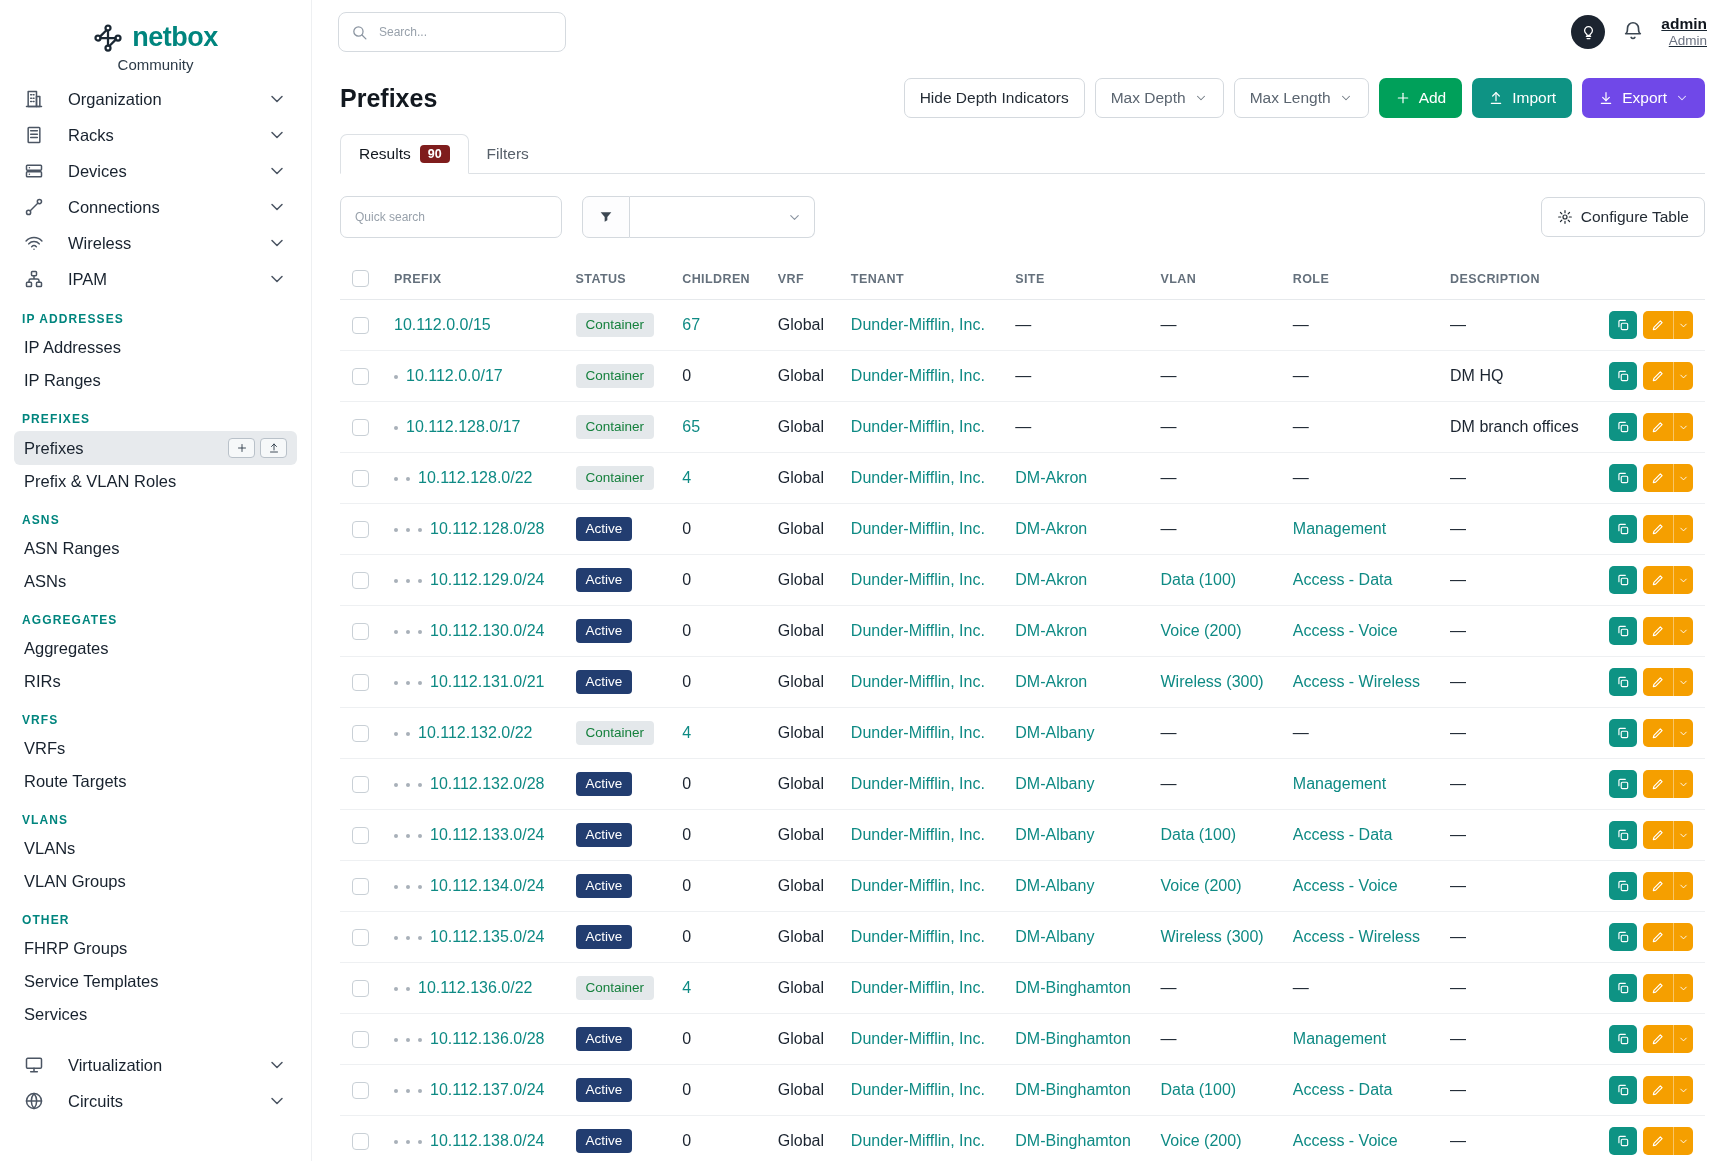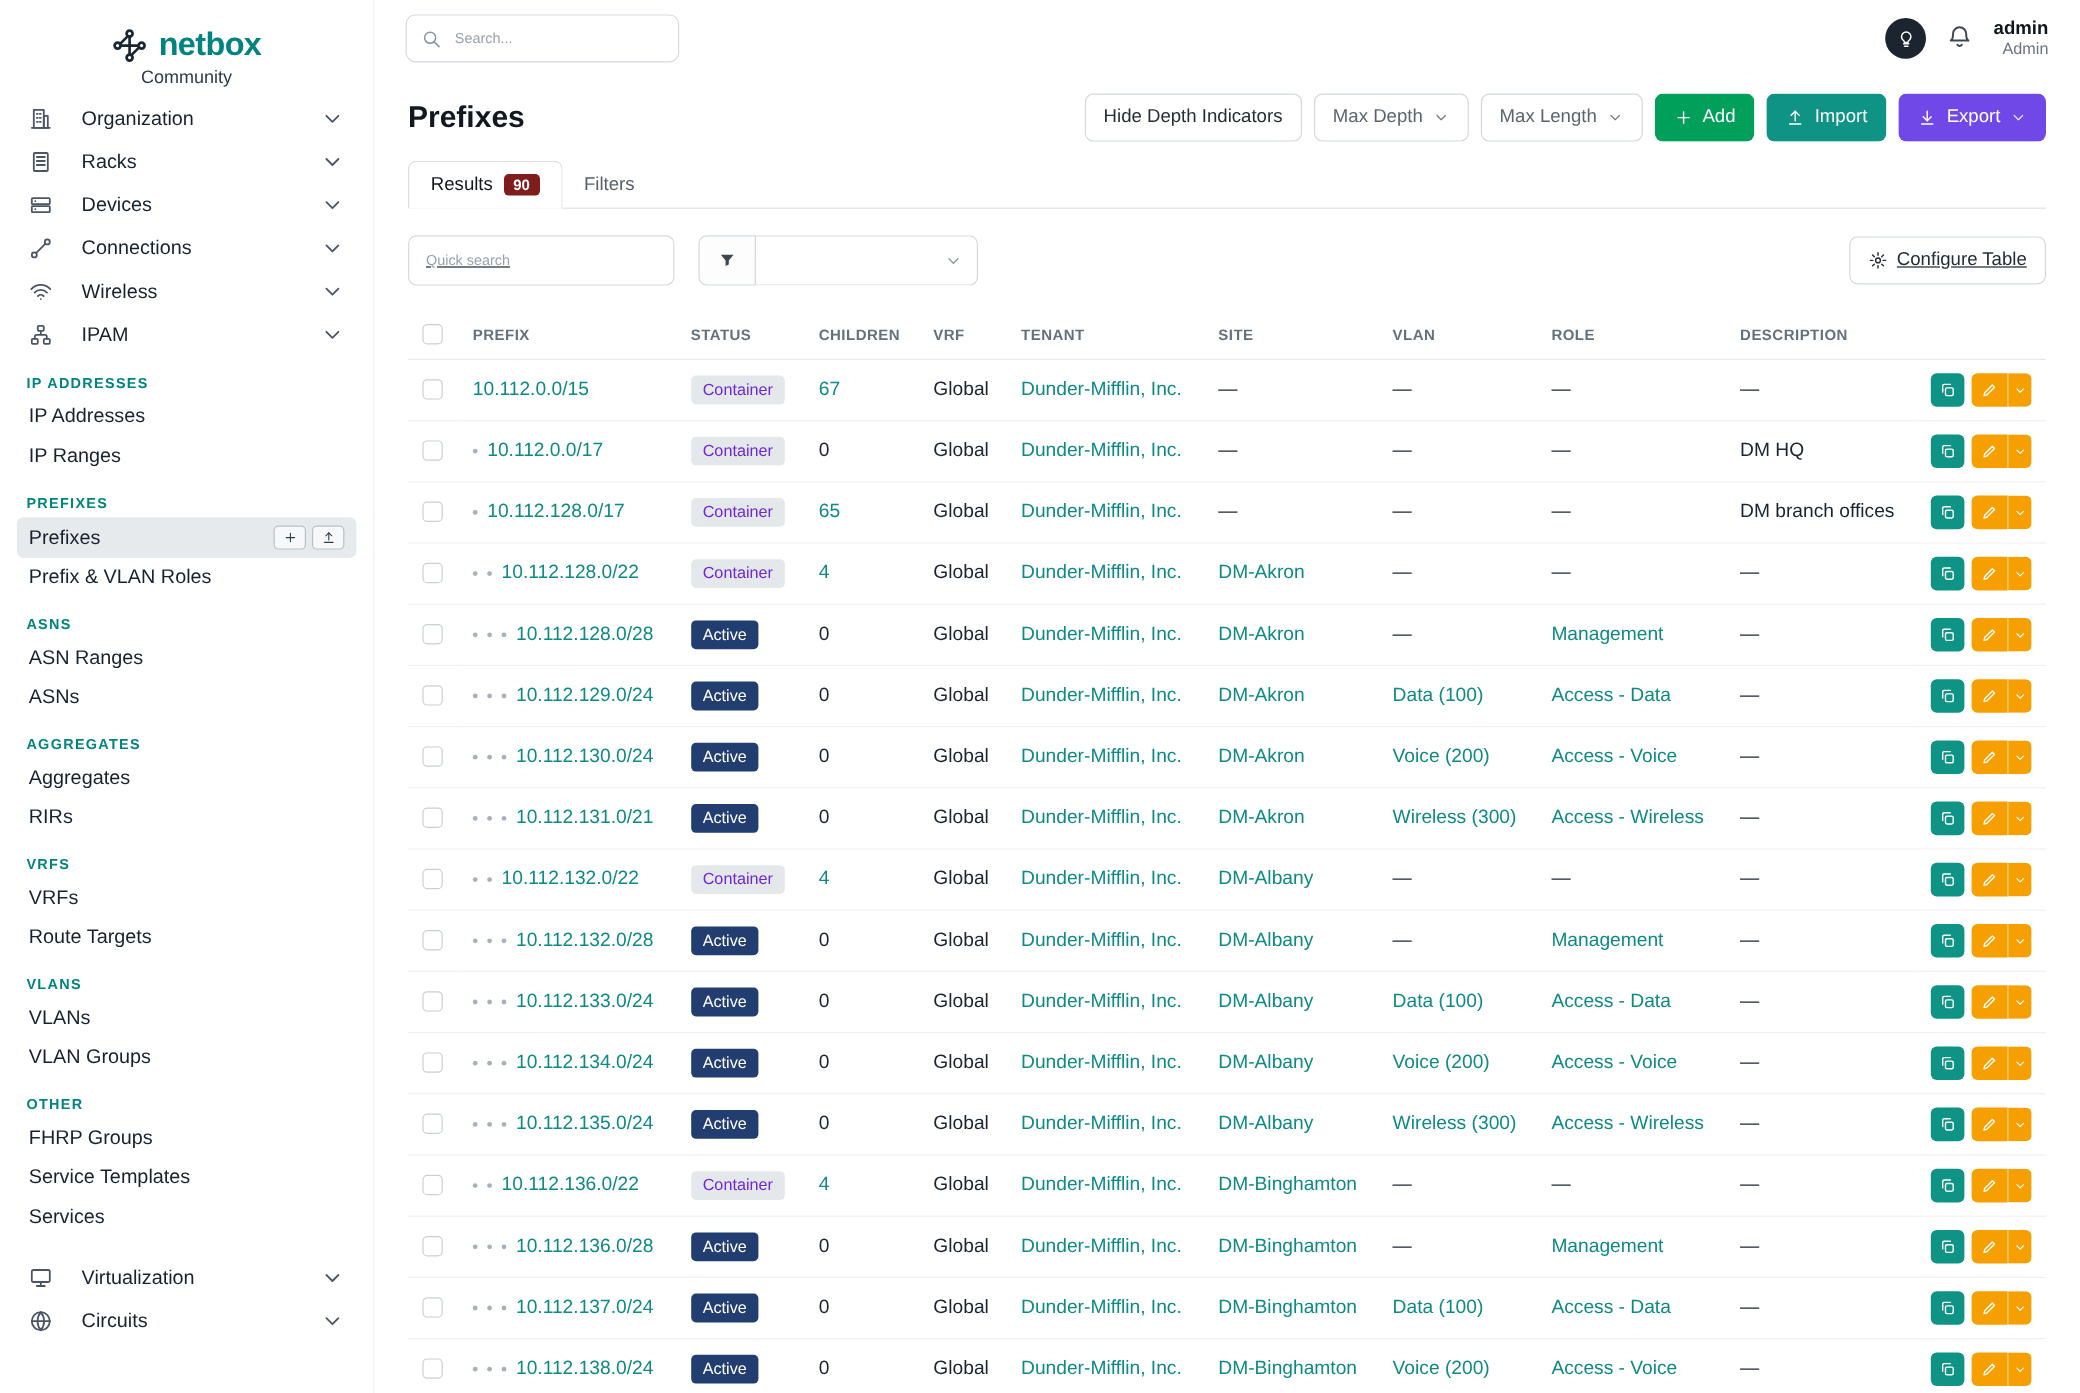--- a/index.html
+++ b/index.html
@@ -33,21 +33,21 @@
   .mini-btn svg{width:12px;height:12px;stroke:currentColor;fill:none;stroke-width:2;stroke-linecap:round;stroke-linejoin:round;}
   .bottom-group{margin-top:16px;}
 
   
   .main{flex:1;display:flex;flex-direction:column;min-width:0;}
   .topbar{height:64px;display:flex;align-items:center;padding:0 26px;gap:16px;}
   .search-box{width:228px;height:40px;border:1px solid #d5dadf;border-radius:8px;display:flex;align-items:center;gap:9px;padding:0 12px;background:#fff;}
   .search-box .icon svg{width:17px;height:17px;stroke:#8a94a0;}
   .search-box input{border:none;outline:none;font-size:12px;width:100%;color:#6d28d9;background:transparent;font-family:inherit;}
   .search-box input::placeholder{color:#98a1ab;}
-  .topbar-right{margin-left:auto;display:flex;align-items:center;gap:15px;}
+  .topbar-right{margin-left:auto;display:flex;align-items:center;gap:15px;text-decoration:underline;}
   .theme-btn{width:34px;height:34px;border-radius:50%;background:#1c2430;border:none;display:flex;align-items:center;justify-content:center;color:#fff;cursor:pointer;}
   .theme-btn .icon svg{width:17px;height:17px;stroke:#fff;}
   .bell-btn{background:none;border:none;padding:2px;cursor:pointer;color:#3c4752;}
   .bell-btn .icon svg{width:22px;height:22px;stroke:#3c4752;}
   .user-block{text-align:right;line-height:1.2;cursor:pointer;}
   .user-name{font-weight:700;font-size:15.5px;color:#10161d;}
   .user-role{font-size:13.5px;color:#6b7280;}
 
   
   .content{flex:1;padding:6px 28px 0;min-width:0;overflow:hidden;}
@@ -61,42 +61,42 @@
   .btn-muted{border-color:#d4d9de;color:#5b6570;}
   .btn-add{background:var(--green);color:#fff;}
   .btn-import{background:var(--teal-btn);color:#fff;}
   .btn-export{background:var(--purple);color:#fff;}
 
   .tabs{display:flex;margin-top:16px;border-bottom:1px solid #dde1e5;}
   .tab{padding:10px 18px;font-size:15.5px;color:#57606a;display:flex;gap:9px;align-items:center;cursor:pointer;}
   .tab.active{border:1px solid #dde1e5;border-bottom:1px solid #fff;border-radius:7px 7px 0 0;margin-bottom:-1px;color:#12181f;background:#fff;}
   .badge-count{background:#7f1d1d;color:#fff;font-size:12.5px;border-radius:4px;padding:2px 8px;font-weight:600;}
 
-  .table-controls{display:flex;align-items:center;margin-top:22px;text-decoration:underline;}
+  .table-controls{display:flex;align-items:center;margin-top:22px;}
   .quick{width:222px;height:42px;border-radius:7px;}
   .filter-group{display:flex;margin-left:20px;}
   .filter-btn{width:48px;height:42px;border:1px solid #d4d9de;border-radius:7px 0 0 7px;background:#fdfdfe;display:flex;align-items:center;justify-content:center;color:#3c4752;cursor:pointer;}
   .filter-btn .icon svg{width:16px;height:16px;}
   .select-box{width:185px;height:42px;border:1px solid #d4d9de;border-left:none;border-radius:0 7px 7px 0;display:flex;align-items:center;justify-content:flex-end;padding:0 12px;cursor:pointer;background:#fff;}
   .select-box .icon svg{width:15px;height:15px;stroke:#8a94a0;}
   .config{margin-left:auto;}
 
   
   .table{width:100%;border-collapse:collapse;margin-top:20px;}
   .table th{text-align:left;font-size:12.5px;color:#64707c;font-weight:700;letter-spacing:.4px;padding:12px 12px;border-bottom:1px solid #e6e9ec;white-space:nowrap;cursor:pointer;}
   .table td{padding:11px 12px;border-bottom:1px solid #eef0f2;font-size:16px;color:#1b2430;vertical-align:middle;white-space:nowrap;}
   .col-check{width:42px;}
   .col-actions{width:100px;}
   .checkbox{width:17px;height:17px;border:1px solid #c9d0d6;border-radius:4px;display:inline-block;background:#fff;cursor:pointer;vertical-align:middle;}
   .dot{width:4px;height:4px;background:#a8b0b9;border-radius:50%;display:inline-block;margin-right:8px;vertical-align:middle;}
   .link{color:var(--link);text-decoration:none;cursor:pointer;}
   .plain{color:#1b2430;margin-top:21px;}
   .dash{color:#1b2430;}
   .badge{display:inline-block;padding:4px 10px;border-radius:4px;font-size:13.5px;font-weight:500;line-height:1.25;}
-  .badge-container{background:#e4e8eb;color:#6d28d9;}
+  .badge-container{background:#e4e8eb;color:#15803d;}
   .badge-active{background:var(--active);color:#fff;}
   .actions{display:flex;justify-content:flex-end;gap:6px;align-items:center;}
   .act-btn{height:28px;border:none;display:inline-flex;align-items:center;justify-content:center;color:#fff;cursor:pointer;padding:0;}
   .act-btn svg{width:14px;height:14px;stroke:#fff;fill:none;stroke-width:2;stroke-linecap:round;stroke-linejoin:round;}
   .act-copy{width:28px;background:var(--teal-btn);border-radius:5px;}
   .act-group{display:inline-flex;}
   .act-edit{width:30px;background:var(--orange);border-radius:5px 0 0 5px;}
   .act-caret{width:20px;background:var(--orange);border-radius:0 5px 5px 0;border-left:1px solid rgba(255,255,255,.4);}
   .act-caret svg{width:11px;height:11px;}
 

